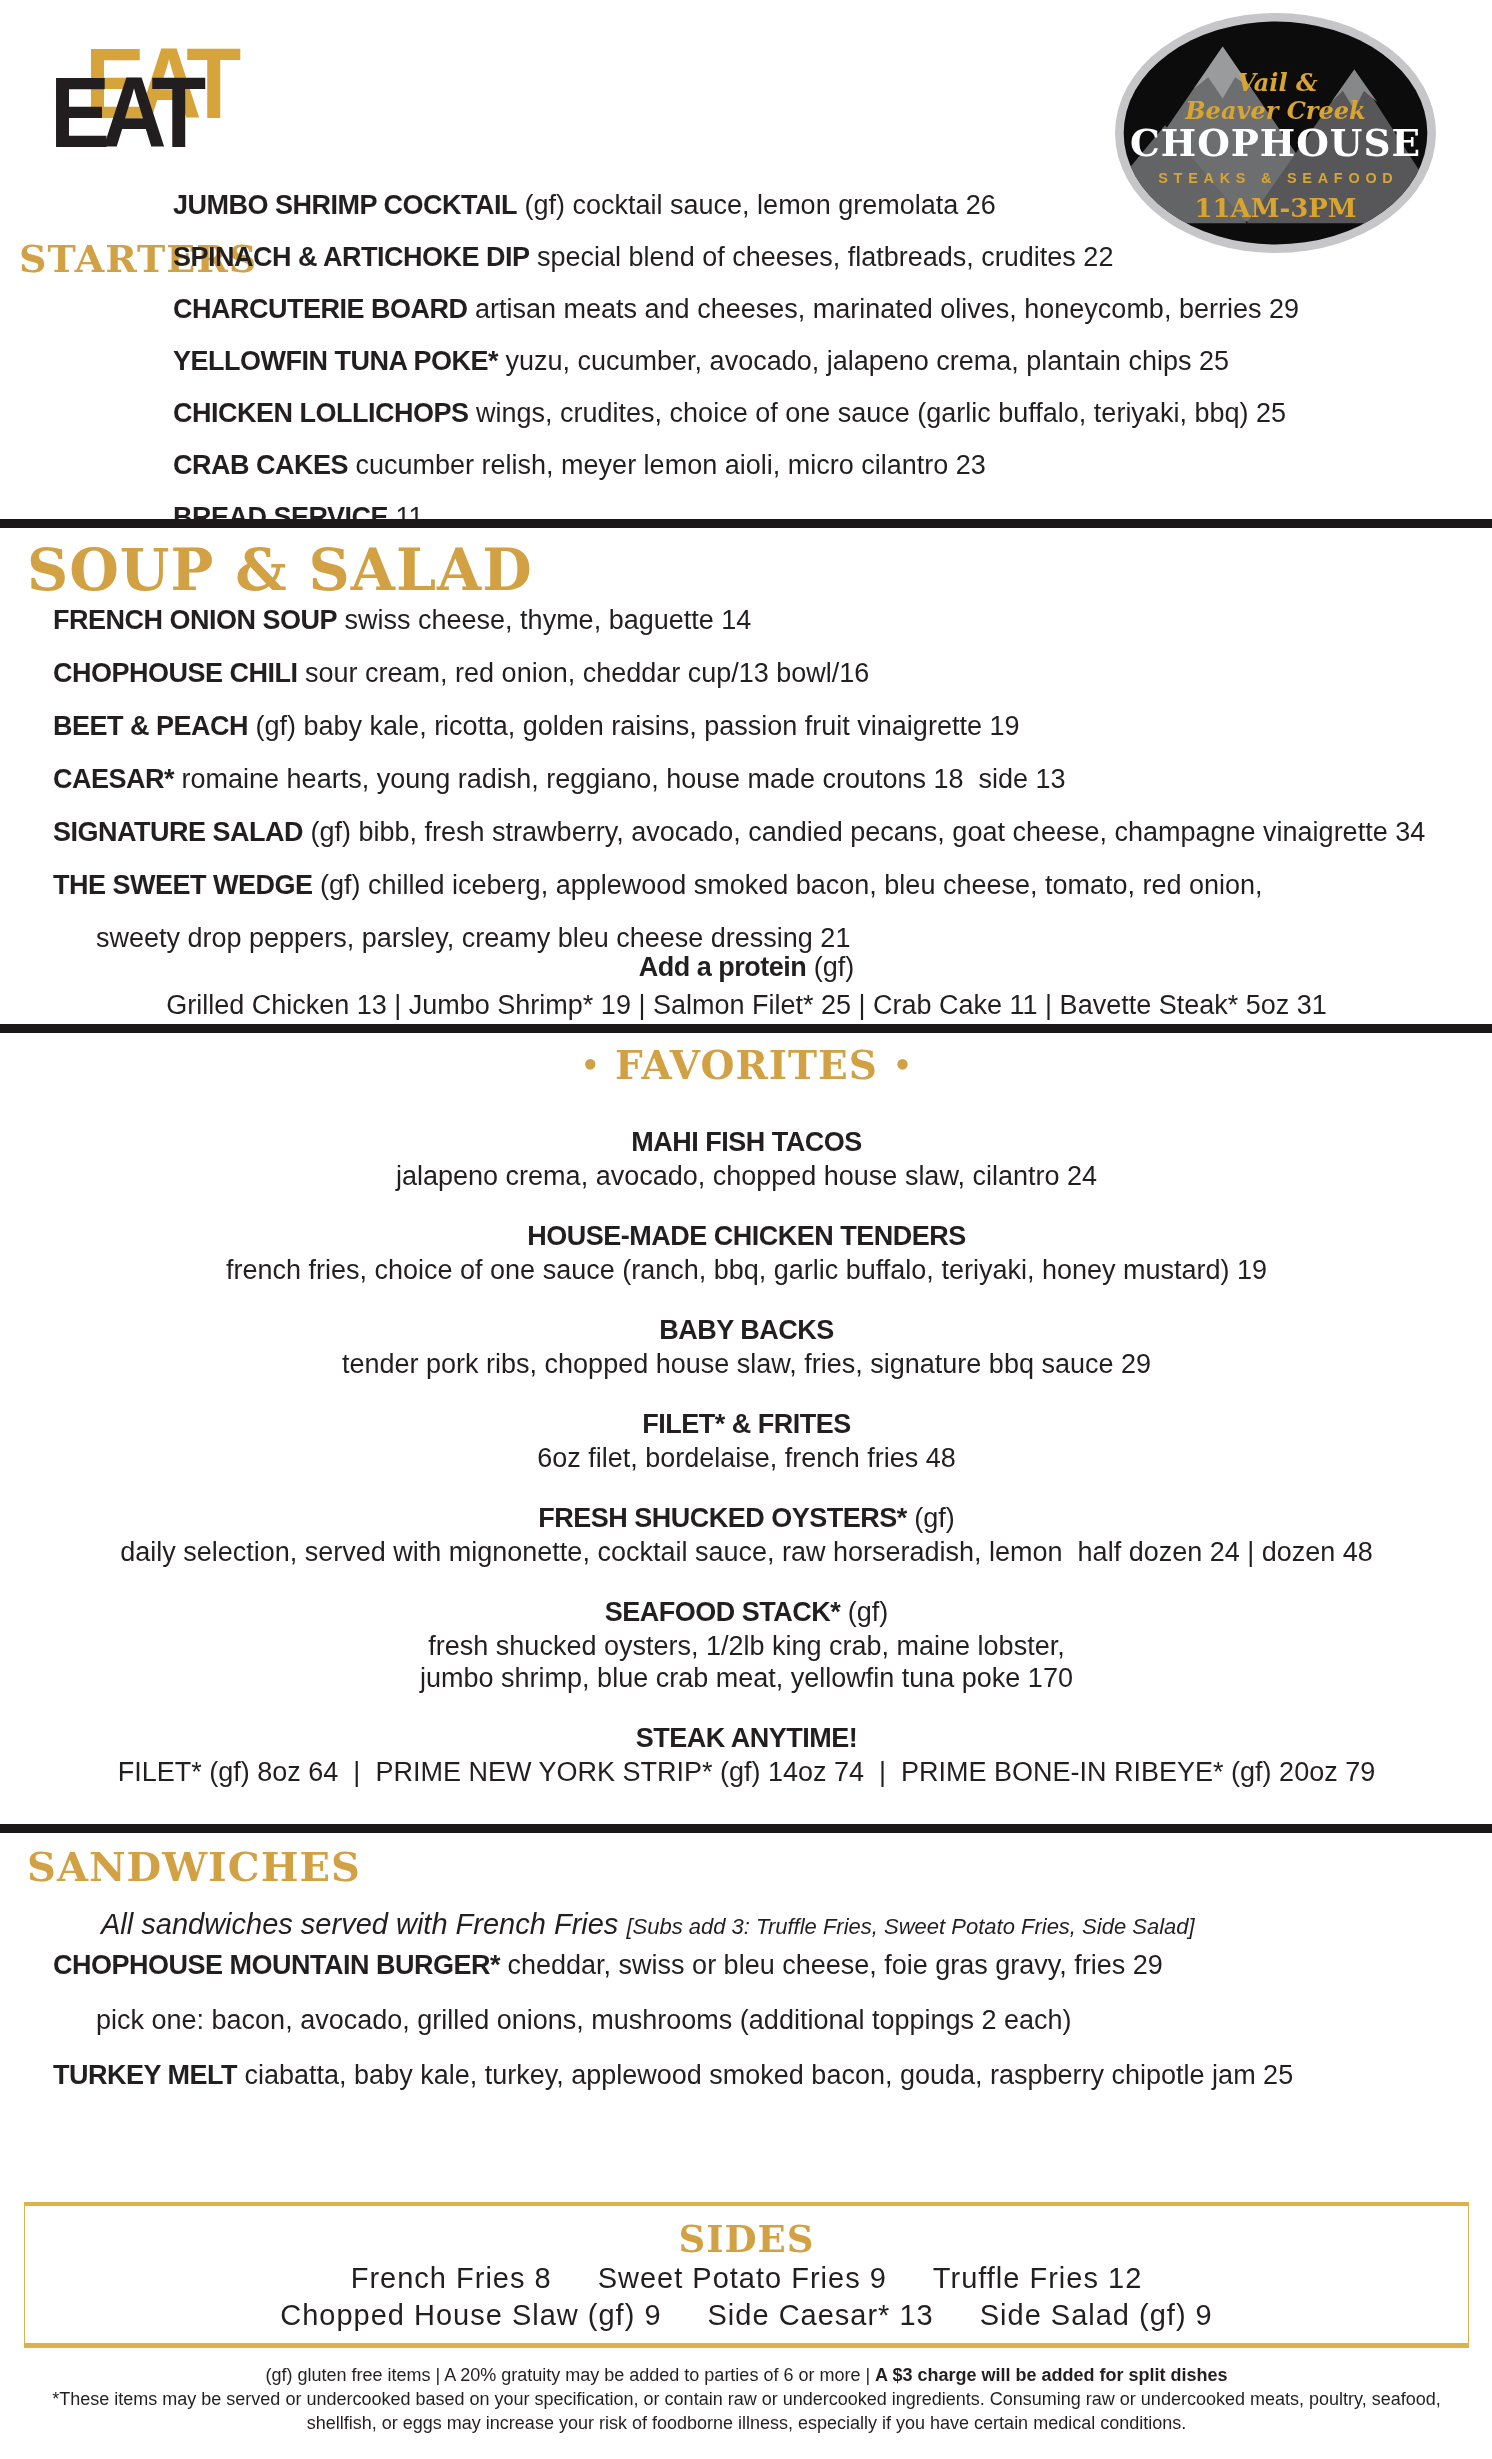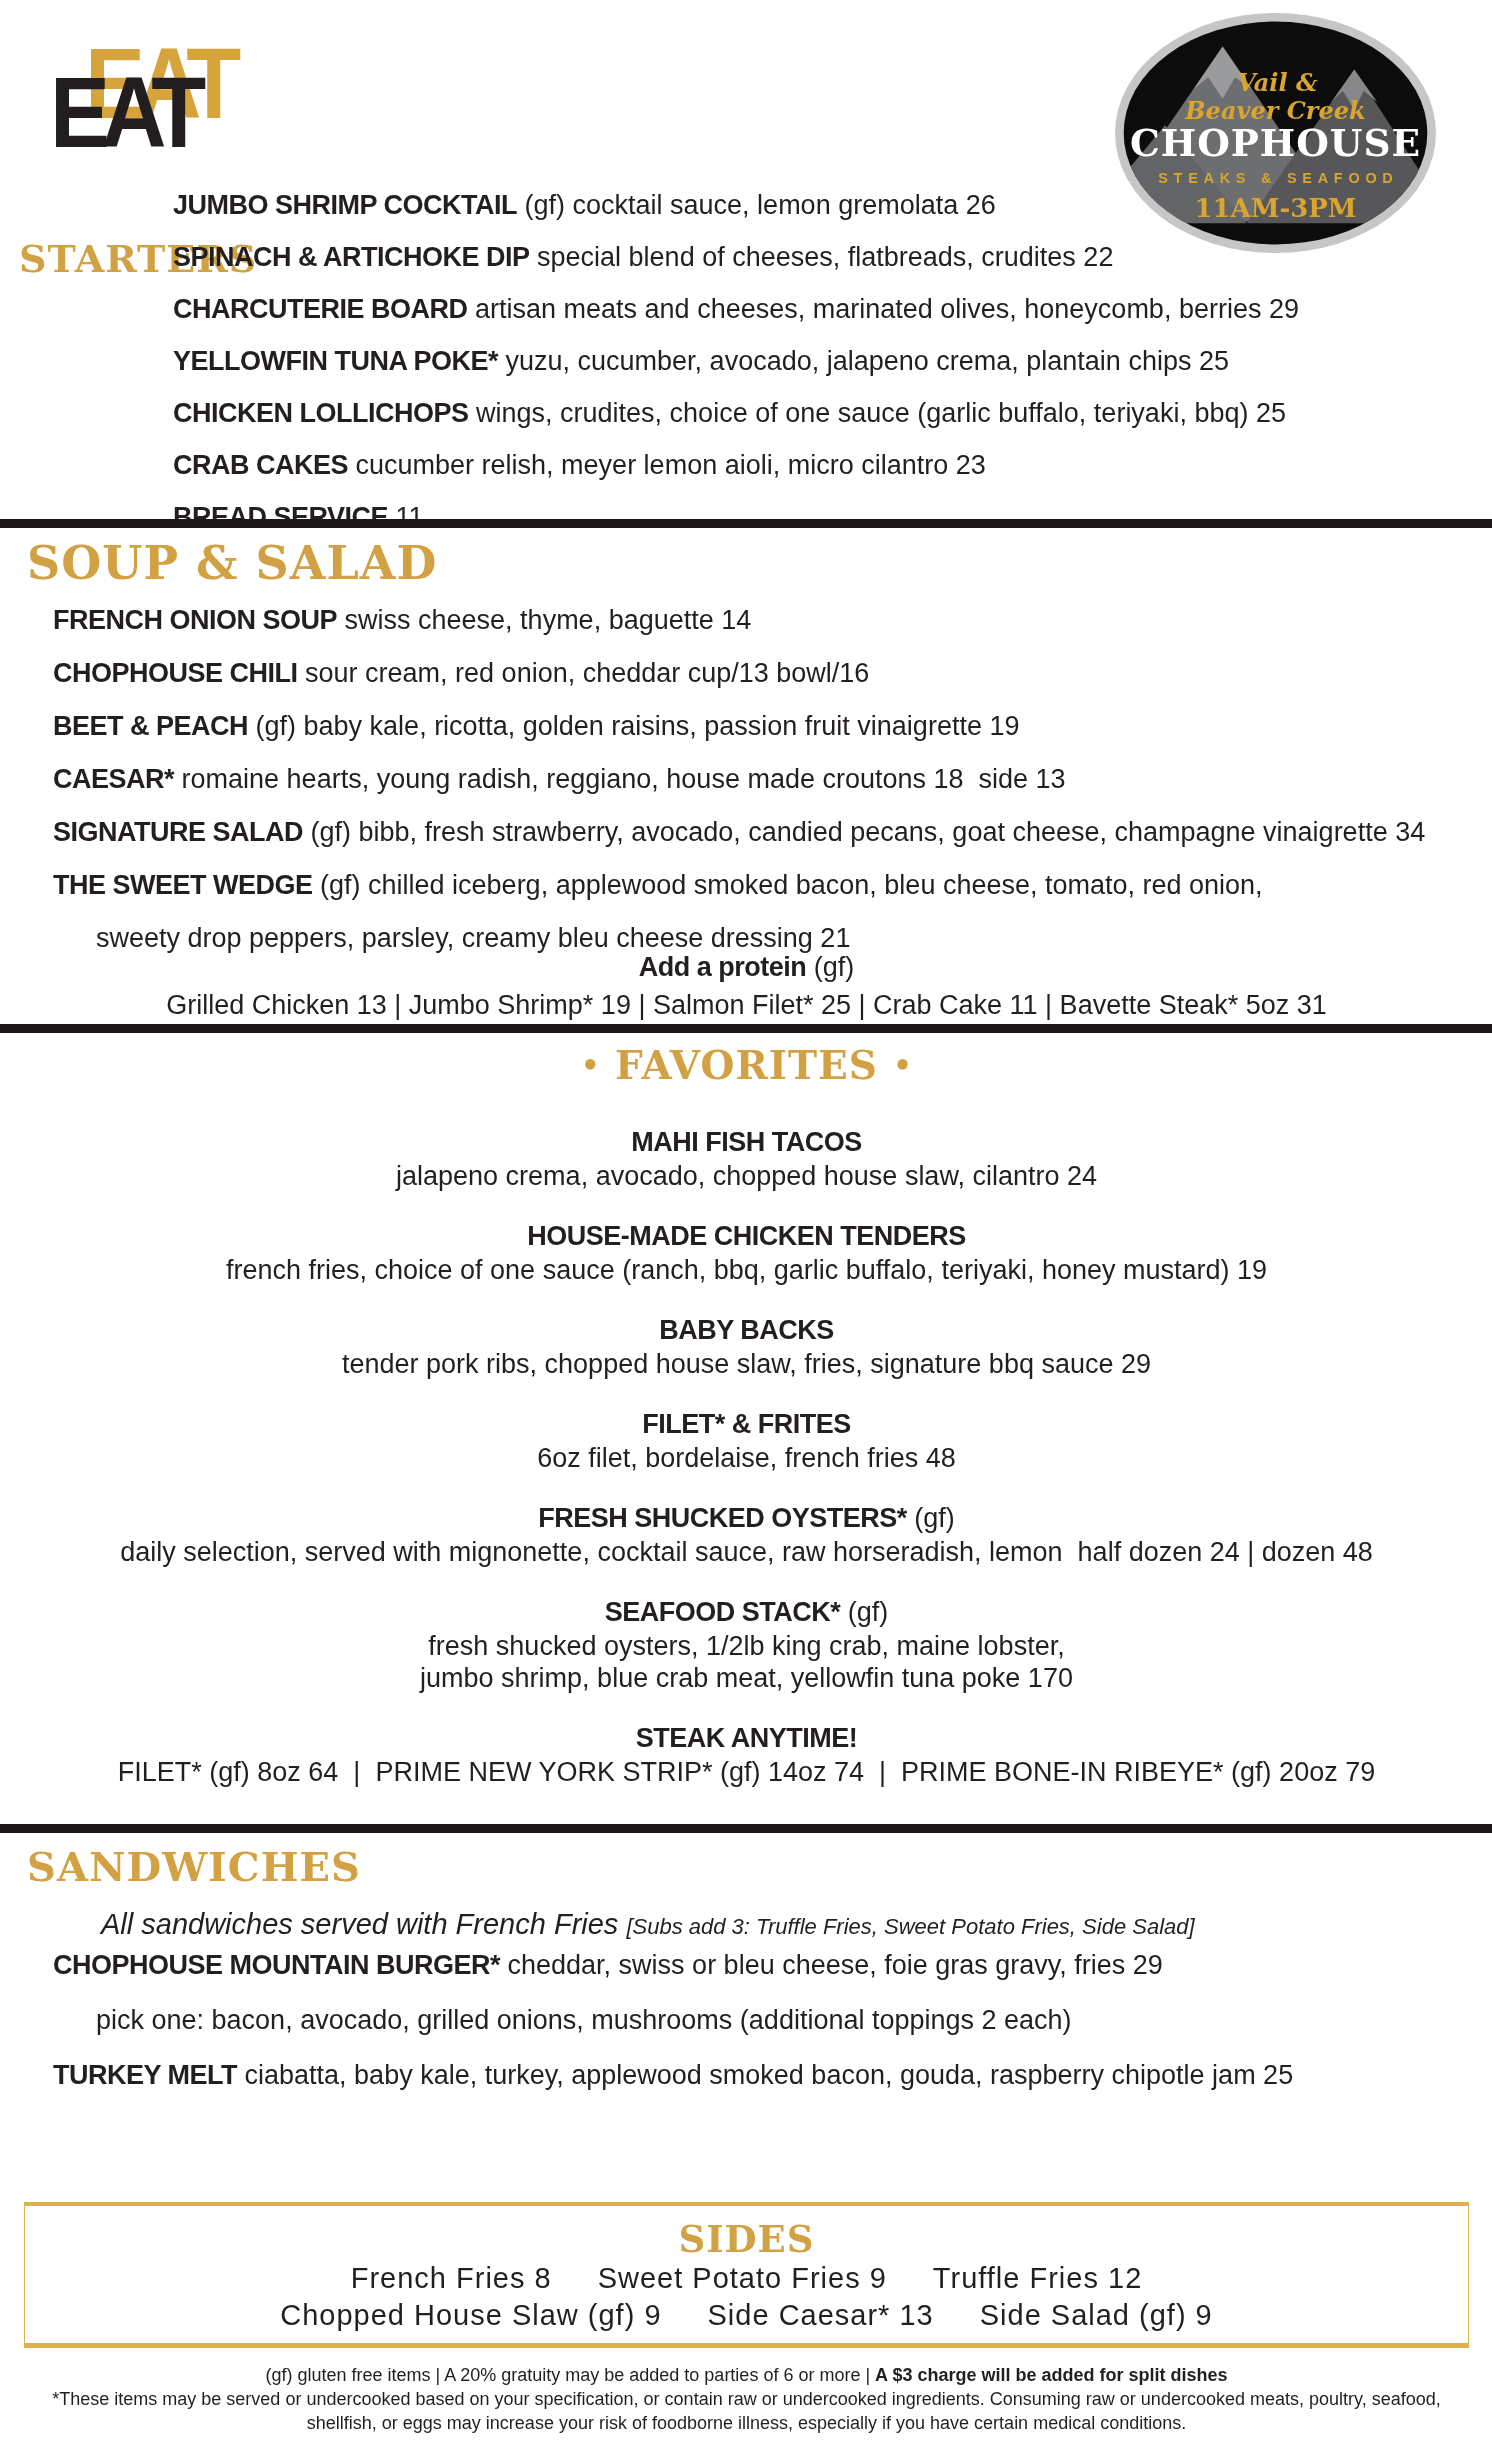--- a/index.html
+++ b/index.html
@@ -19,21 +19,21 @@
   .nm{font-weight:bold;letter-spacing:-0.5px;}
   .sec-title{position:absolute;font-family:"DejaVu Serif","Liberation Serif",serif;
              font-weight:bold;color:#d2a144;letter-spacing:1px;}
   .divider{position:absolute;left:0;width:1493px;height:8.6px;background:#1c1819;}
 
   
   .starters-title{left:19px;top:236px;font-size:38px;}
   .starters-items{position:absolute;left:173px;top:179px;line-height:52px;}
 
   
-  .soup-title{left:27px;top:536px;font-size:46px;}
+  .soup-title{left:27px;top:536px;font-size:57px;}
   .soup-items{position:absolute;left:53px;top:594px;line-height:53px;}
   .indent2{padding-left:43px;}
   .addon{position:absolute;left:0;top:948px;width:1493px;text-align:center;}
   .addon .line{line-height:38px;}
 
   
   .fav{position:absolute;left:0;top:1042px;width:1493px;text-align:center;}
   .fav-title{font-family:"DejaVu Serif","Liberation Serif",serif;font-weight:bold;color:#d2a144;
              font-size:39px;letter-spacing:1px;line-height:46px;margin-bottom:37px;}
   .fav-title .dot{font-size:29px;vertical-align:3.8px;padding:0 15.4px;letter-spacing:0;}

